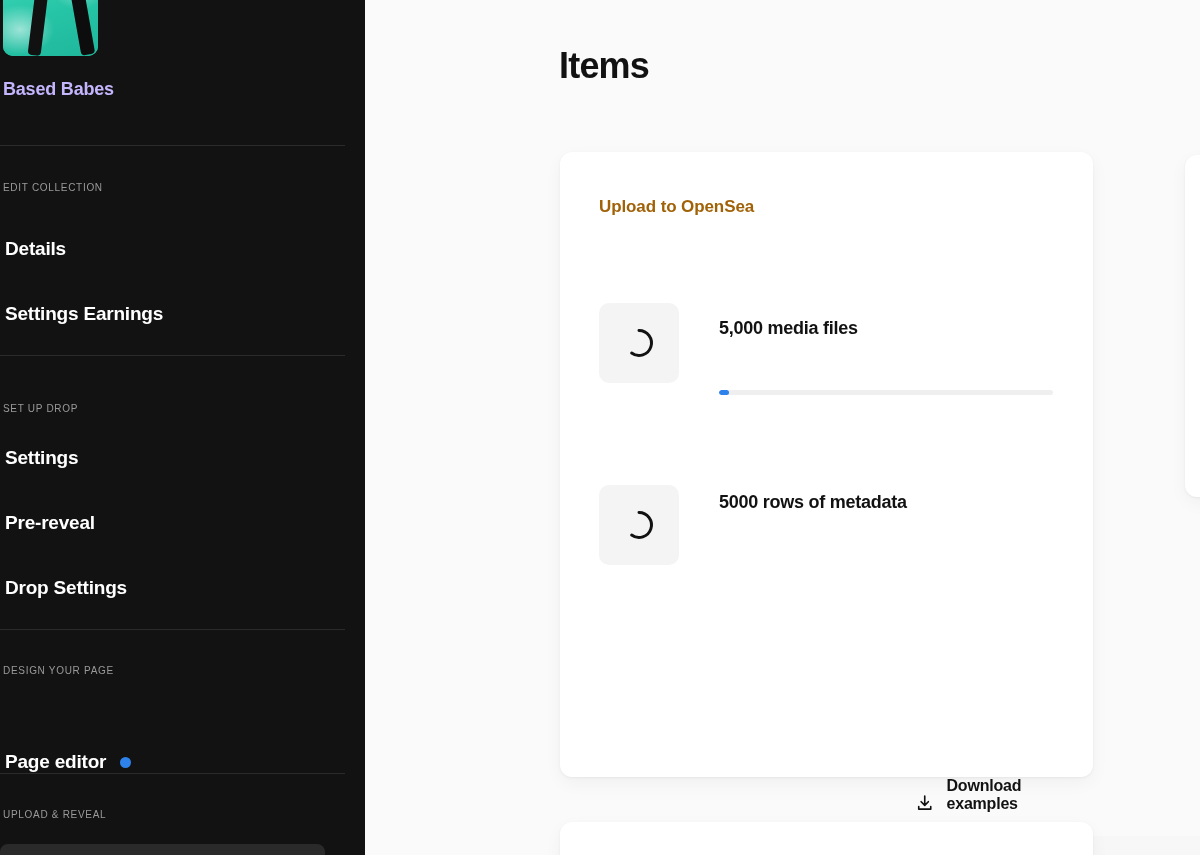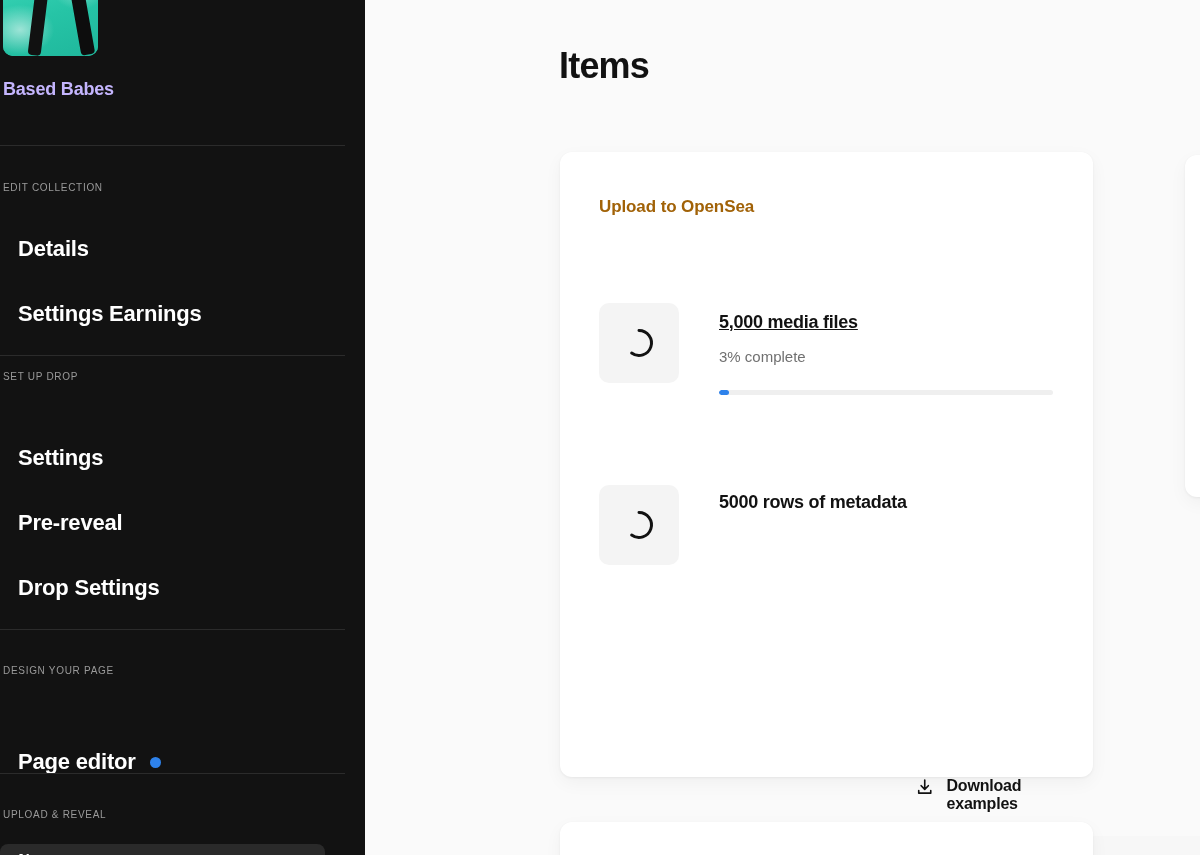--- a/index.html
+++ b/index.html
@@ -64,23 +64,23 @@
     position:absolute; left:3px;
     font-size:10px; letter-spacing:.7px;
     color:#9a9a9a; font-weight:400;
     text-transform:uppercase;
   }
 
   .side-item {
     position:absolute; left:0;
     width:325px; height:36px;
     display:flex; align-items:center;
-    padding-left:18px;
+    padding-left:5px;
     border-radius:8px;
-    font-size:22px; font-weight:700; color:#ffffff;
+    font-size:19px; font-weight:700; color:#ffffff;
     letter-spacing:-0.2px;
     cursor:pointer;
   }
   .side-item.active { background:#2a2a2a; }
 
   .blue-dot {
     display:inline-block;
     width:11px; height:11px; border-radius:50%;
     background:#2e82eb; margin-left:14px;
   }
@@ -124,39 +124,39 @@
     background:#f4f4f4; border-radius:10px;
     display:flex; align-items:center; justify-content:center;
   }
   .spinner { width:34px; height:34px; display:block; }
 
   .row-text { position:absolute; left:120px; top:0; width:335px; }
   .row-title {
     font-size:18px; font-weight:700; color:#121212;
     letter-spacing:-0.25px; line-height:22px;
   }
-  #row-media .row-title { margin-top:8px;text-decoration:underline; }
+  #row-media .row-title { margin-top:14px; }
   #row-meta  .row-title { margin-top:6px; }
   .row-sub {
     margin-top:15px;
     font-size:15px; color:#707070; font-weight:400;
   }
 
   .progress-track {
     position:absolute; left:120px; top:87px;
     width:334px; height:5px;
     background:#efefef; border-radius:3px; overflow:hidden;
   }
   .progress-fill {
     height:100%; background:#2e82eb; border-radius:3px;
   }
 
   .download-link {
     position:absolute; left:355px; top:625px;
-    display:flex; align-items:flex-start; gap:12px;
+    display:flex; align-items:flex-end; gap:12px;
     cursor:pointer;
   }
   .download-link .dl-label {
     font-size:16px; font-weight:700; color:#121212;
     letter-spacing:-0.2px;
   }
   .dl-icon { width:20px; height:20px; display:block; }
 
   .primary-btn {
     position:absolute; left:234px; top:684px;
@@ -190,21 +190,21 @@
       <div class="side-group-label" style="top:182px">EDIT COLLECTION</div>
       <div class="side-item" style="top:231px">
         <span>Details</span>
       </div>
       <div class="side-item" style="top:296px">
         <span>Settings Earnings</span>
       </div>
 
       <div class="side-divider" id="div2"></div>
 
-      <div class="side-group-label" style="top:371px">SET UP DROP</div>
+      <div class="side-group-label" style="top:403px">SET UP DROP</div>
       <div class="side-item" style="top:440px">
         <span>Settings</span>
       </div>
       <div class="side-item" style="top:505px">
         <span>Pre-reveal</span>
       </div>
       <div class="side-item" style="top:570px">
         <span>Drop Settings</span>
       </div>
 
@@ -237,21 +237,20 @@
       <div class="card-title">Upload to OpenSea</div>
 
       <div class="upload-row" id="row-media">
         <div class="thumb">
           <svg class="spinner" viewBox="0 0 24 24">
             <path d="M12 3.2 A8.8 8.8 0 1 1 6.8 19.1" fill="none" stroke="#121212" stroke-width="2.1" stroke-linecap="round"></path>
           </svg>
         </div>
         <div class="row-text">
           <div class="row-title">5,000 media files</div>
-          <div class="row-sub">3% complete</div>
         </div>
         <div class="progress-track">
           <div class="progress-fill" id="progress-fill" style="width: 3%;"></div>
         </div>
       </div>
 
       <div class="upload-row" id="row-meta">
         <div class="thumb">
           <svg class="spinner" viewBox="0 0 24 24">
             <path d="M12 3.2 A8.8 8.8 0 1 1 6.8 19.1" fill="none" stroke="#121212" stroke-width="2.1" stroke-linecap="round"></path>

